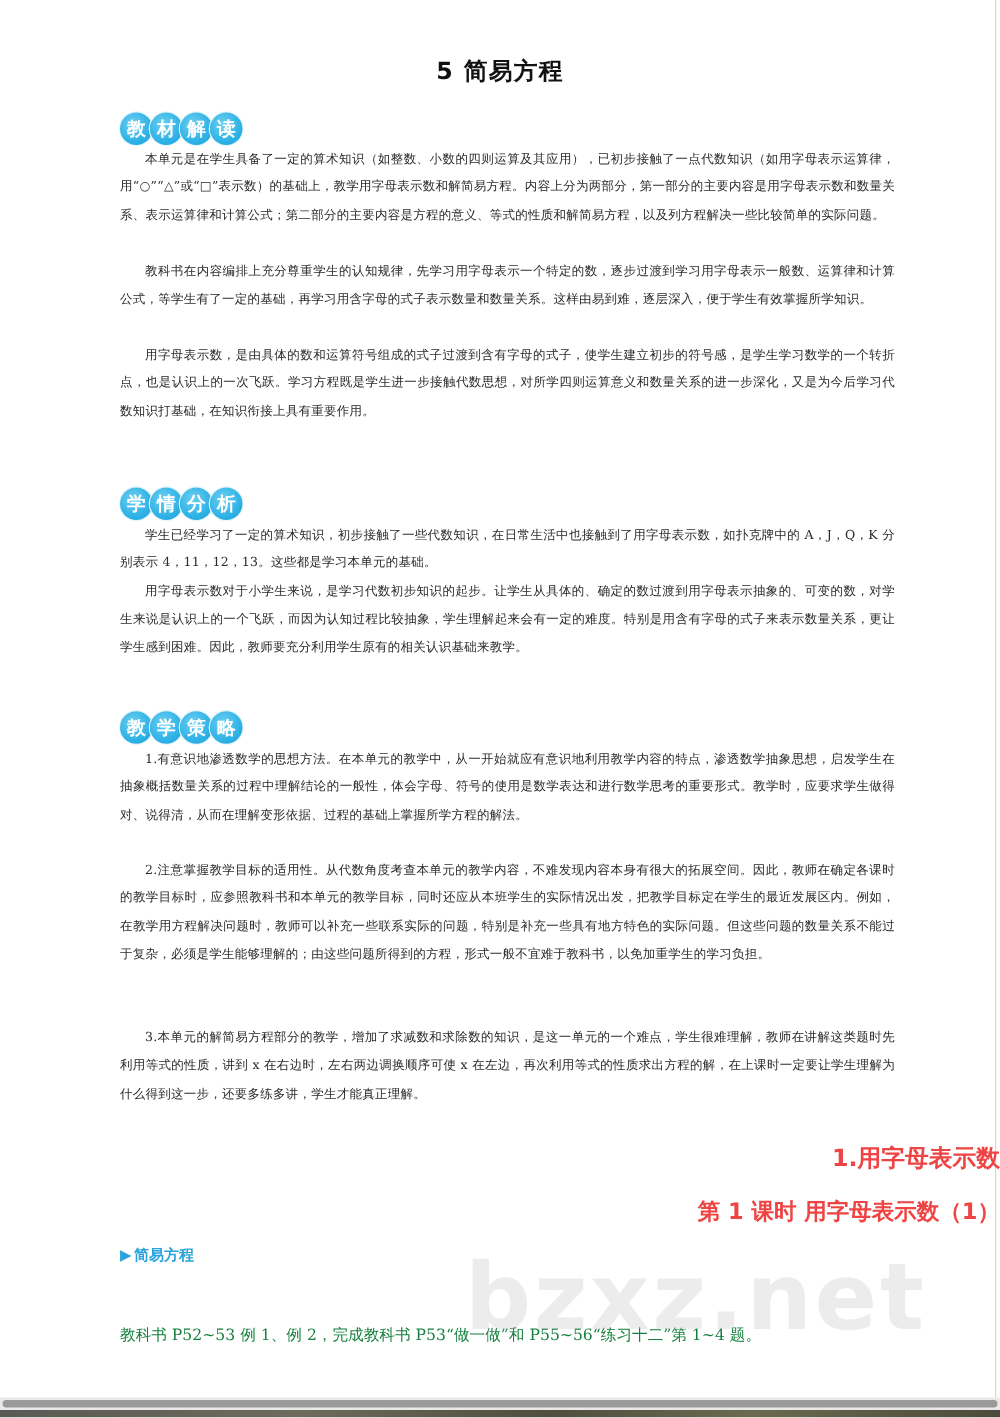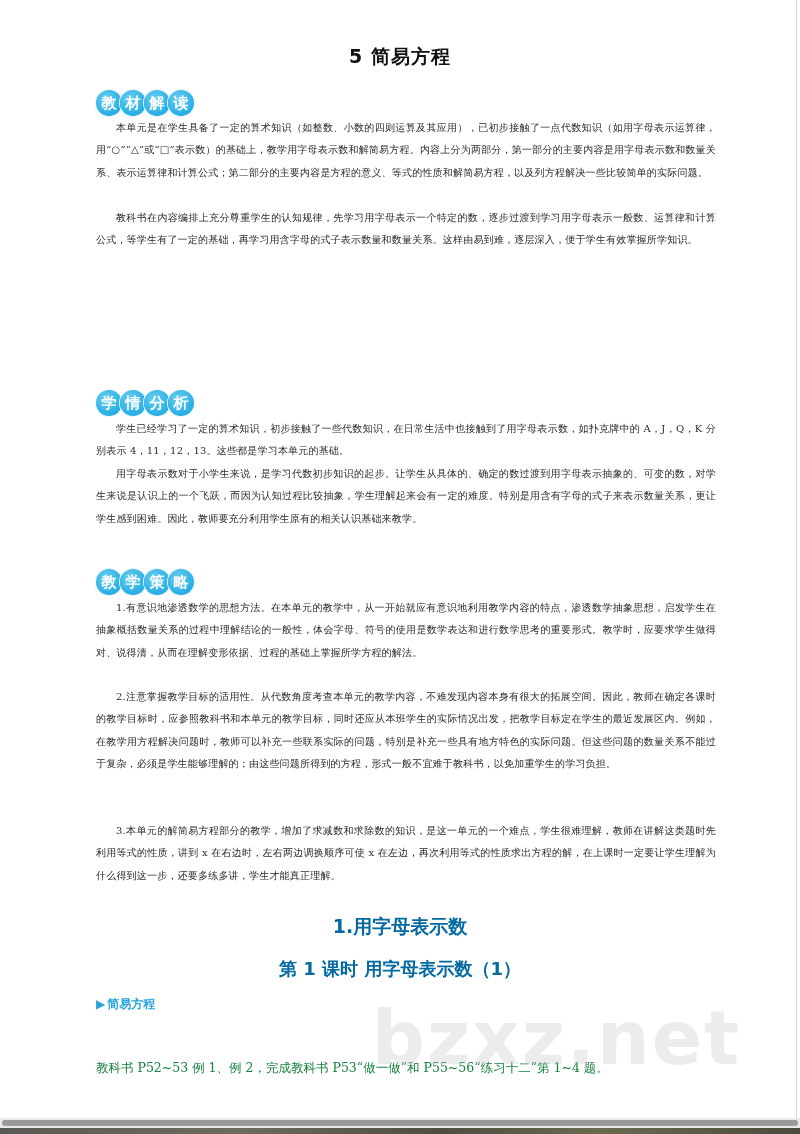--- a/index.html
+++ b/index.html
@@ -65,23 +65,23 @@
       line-height: 22.4px;
       text-indent: 2em;
       color: #2a2a2a;
       text-align: justify;
       letter-spacing: 0.2px;
     }
     .section-title {
       position: absolute;
       left: 0;
       width: 800px;
-      text-align: center;
+      text-align: right;
       font-weight: bold;
-      color: #0369a1;
+      color: #ef4444;
     }
     .s1 {
       top: 914px;
       font-size: 19px;
       font-family: "DejaVu Sans", "Liberation Sans", sans-serif;
     }
     .s2 {
       top: 957px;
       font-size: 18px;
       font-family: "DejaVu Sans", "Liberation Sans", sans-serif;
@@ -152,20 +152,21 @@
   <div class="chapter-title">5 简易方程</div>
 
   <div class="badge" style="top:90px;">
     <span>教</span>
     <span>材</span>
     <span>解</span>
     <span>读</span>
   </div>
   <p class="para" style="top:117px; margin:0;">本单元是在学生具备了一定的算术知识（如整数、小数的四则运算及其应用），已初步接触了一点代数知识（如用字母表示运算律，用“○”“△”或“□”表示数）的基础上，教学用字母表示数和解简易方程。内容上分为两部分，第一部分的主要内容是用字母表示数和数量关系、表示运算律和计算公式；第二部分的主要内容是方程的意义、等式的性质和解简易方程，以及列方程解决一些比较简单的实际问题。</p>
   <p class="para" style="top:207px; margin:0;">教科书在内容编排上充分尊重学生的认知规律，先学习用字母表示一个特定的数，逐步过渡到学习用字母表示一般数、运算律和计算公式，等学生有了一定的基础，再学习用含字母的式子表示数量和数量关系。这样由易到难，逐层深入，便于学生有效掌握所学知识。</p>
+  <p class="para" style="top:274px; margin:0;">用字母表示数，是由具体的数和运算符号组成的式子过渡到含有字母的式子，使学生建立初步的符号感，是学生学习数学的一个转折点，也是认识上的一次飞跃。学习方程既是学生进一步接触代数思想，对所学四则运算意义和数量关系的进一步深化，又是为今后学习代数知识打基础，在知识衔接上具有重要作用。</p>
 
   <div class="badge" style="top:390px;">
     <span>学</span>
     <span>情</span>
     <span>分</span>
     <span>析</span>
   </div>
   <p class="para" style="top:418px; margin:0;">学生已经学习了一定的算术知识，初步接触了一些代数知识，在日常生活中也接触到了用字母表示数，如扑克牌中的 A，J，Q，K 分别表示 4，11，12，13。这些都是学习本单元的基础。</p>
   <p class="para" style="top:463px; margin:0;">用字母表示数对于小学生来说，是学习代数初步知识的起步。让学生从具体的、确定的数过渡到用字母表示抽象的、可变的数，对学生来说是认识上的一个飞跃，而因为认知过程比较抽象，学生理解起来会有一定的难度。特别是用含有字母的式子来表示数量关系，更让学生感到困难。因此，教师要充分利用学生原有的相关认识基础来教学。</p>
 

